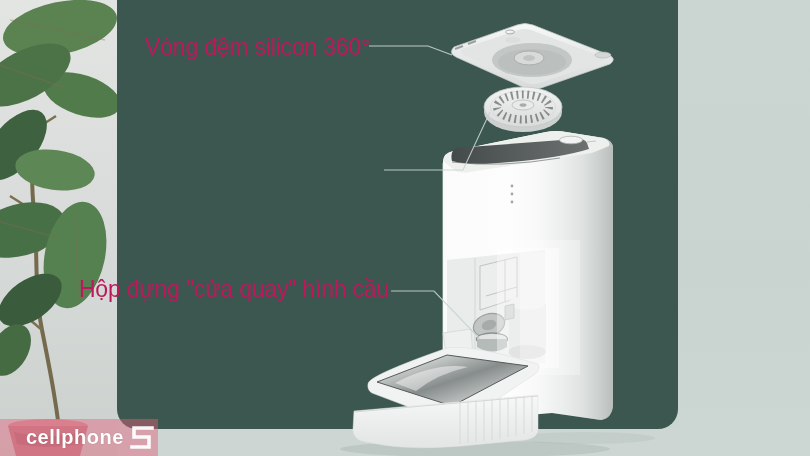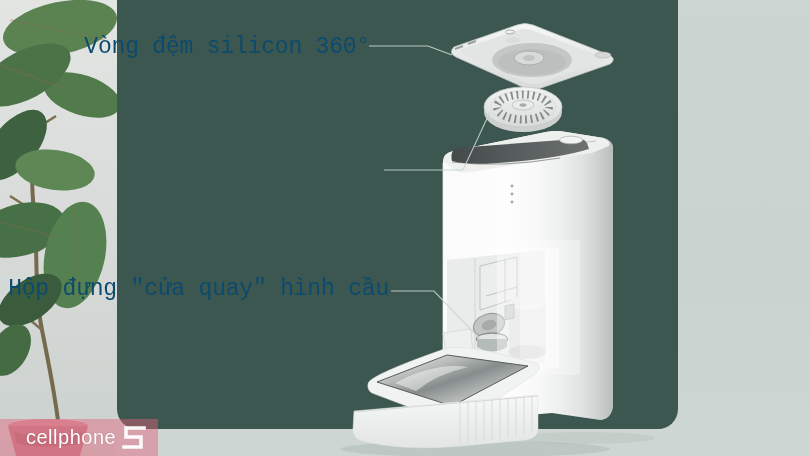--- a/index.html
+++ b/index.html
@@ -3,26 +3,26 @@
 <meta charset="utf-8">
 <style>
   html,body{margin:0;padding:0;background:#9aa5a1;}
   .stage{position:relative;width:810px;height:456px;overflow:hidden;background:#CBD5D2;font-family:"Liberation Sans",sans-serif;}
   .bg-left{position:absolute;left:0;top:0;width:117px;height:456px;background:linear-gradient(180deg,#E3E5E3 0%,#D9DCDA 45%,#CBD1CE 100%);}
   .bg-right{position:absolute;left:678px;top:0;width:132px;height:456px;background:linear-gradient(180deg,#CBD5D2 0%,#C9D3D0 60%,#CCD6D2 100%);}
   .bg-bottom{position:absolute;left:117px;top:429px;width:561px;height:27px;background:#CDD6D2;}
   .plant{position:absolute;left:0;top:0;}
   .panel{position:absolute;left:117px;top:0;width:561px;height:429px;background:#3C574F;border-radius:0 0 20px 20px;}
   .product{position:absolute;left:0;top:0;}
-  .label{position:absolute;font-family:Liberation Mono, monospace;font-size:23px;line-height:28px;color:#0c4a6e;white-space:nowrap;text-align:left;letter-spacing:-0.2px;}
+  .label{position:absolute;font-family:Liberation Sans, sans-serif;font-size:23px;line-height:28px;color:#be185d;white-space:nowrap;text-align:left;letter-spacing:-0.2px;}
   .label1{right:440px;top:33px;}
   .label2{right:432px;top:153px;}
   .label3{right:421px;top:275px;}
   .watermark{position:absolute;left:0;top:419px;width:158px;height:37px;background:rgba(226,98,122,0.45);display:flex;align-items:center;}
-  .wm-text{margin-left:26px;font-weight:400;font-size:20px;letter-spacing:0.5px;color:#FFFFFF;text-shadow:0 0 1px rgba(90,40,50,0.45);}
+  .wm-text{margin-left:26px;font-weight:700;font-size:20px;letter-spacing:0.5px;color:#FFFFFF;text-shadow:0 0 1px rgba(90,40,50,0.45);}
   .wm-logo{display:inline-flex;margin-left:5px;}
 </style>
 </head>
 <body>
 
 <div class="stage">
   <div class="bg-left"></div>
   <div class="bg-right"></div>
   <div class="bg-bottom"></div>
 

